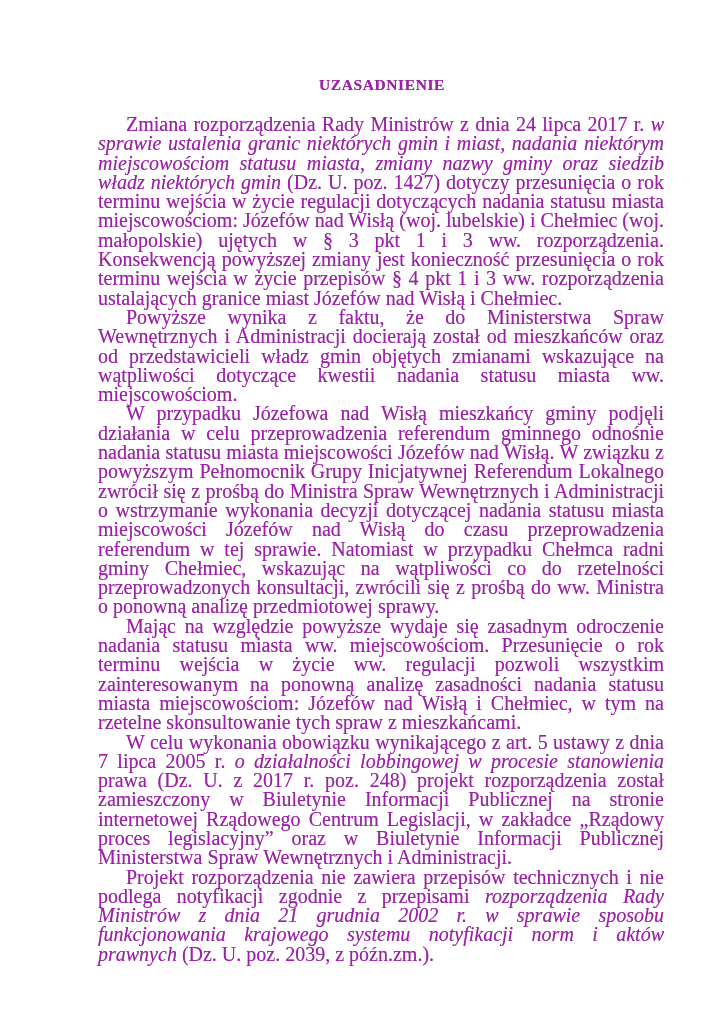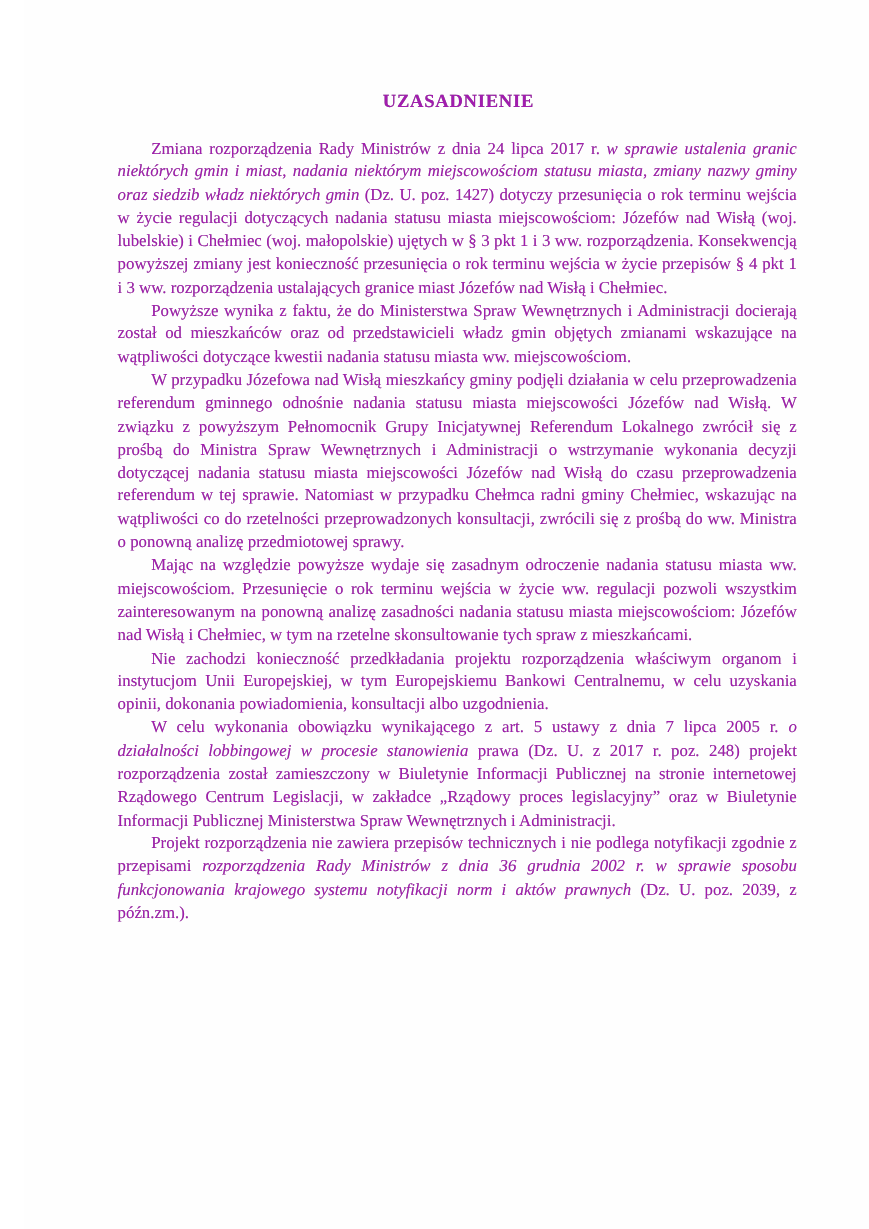--- a/index.html
+++ b/index.html
@@ -20,34 +20,33 @@
     padding-top: 76px;
     text-align: center;
     font-weight: bold;
     font-size: 15.5px;
     letter-spacing: 0.6px;
     text-shadow: 0 0 0.5px rgba(46,46,46,0.55);
   }
   .doc-body {
     margin: 21px 80px 0 78px;
     text-align: justify;
-    font-size: 14px;
+    font-size: 20px;
     line-height: 19.3px;
     text-shadow: 0 0 0.5px rgba(46,46,46,0.45);
   }
   .para { margin: 0; text-indent: 28px; }
   .it { font-style: italic; }
 </style>
 </head>
 <body>
 
 <div class="page">
   <div class="doc-title">UZASADNIENIE</div>
   <div class="doc-body">
       <p class="para"><span>Zmiana rozporządzenia Rady Ministrów z dnia 24 lipca 2017 r. </span><span class="it">w sprawie ustalenia granic niektórych gmin i miast, nadania niektórym miejscowościom statusu miasta, zmiany nazwy gminy oraz siedzib władz niektórych gmin </span><span>(Dz. U. poz. 1427) dotyczy przesunięcia o rok terminu wejścia w życie regulacji dotyczących nadania statusu miasta miejscowościom: Józefów nad Wisłą (woj. lubelskie) i Chełmiec (woj. małopolskie) ujętych w § 3 pkt 1 i 3 ww. rozporządzenia. Konsekwencją powyższej zmiany jest konieczność przesunięcia o rok terminu wejścia w życie przepisów § 4 pkt 1 i 3 ww. rozporządzenia ustalających granice miast Józefów nad Wisłą i Chełmiec.</span></p>
       <p class="para"><span>Powyższe wynika z faktu, że do Ministerstwa Spraw Wewnętrznych i Administracji docierają został od mieszkańców oraz od przedstawicieli władz gmin objętych zmianami wskazujące na wątpliwości dotyczące kwestii nadania statusu miasta ww. miejscowościom.</span></p>
       <p class="para"><span>W przypadku Józefowa nad Wisłą mieszkańcy gminy podjęli działania w celu przeprowadzenia referendum gminnego odnośnie nadania statusu miasta miejscowości Józefów nad Wisłą. W związku z powyższym Pełnomocnik Grupy Inicjatywnej Referendum Lokalnego zwrócił się z prośbą do Ministra Spraw Wewnętrznych i Administracji o wstrzymanie wykonania decyzji dotyczącej nadania statusu miasta miejscowości Józefów nad Wisłą do czasu przeprowadzenia referendum w tej sprawie. Natomiast w przypadku Chełmca radni gminy Chełmiec, wskazując na wątpliwości co do rzetelności przeprowadzonych konsultacji, zwrócili się z prośbą do ww. Ministra o ponowną analizę przedmiotowej sprawy.</span></p>
       <p class="para"><span>Mając na względzie powyższe wydaje się zasadnym odroczenie nadania statusu miasta ww. miejscowościom. Przesunięcie o rok terminu wejścia w życie ww. regulacji pozwoli wszystkim zainteresowanym na ponowną analizę zasadności nadania statusu miasta miejscowościom: Józefów nad Wisłą i Chełmiec, w tym na rzetelne skonsultowanie tych spraw z mieszkańcami.</span></p>
-      <p class="para"><span>Nie zachodzi konieczność przedkładania projektu rozporządzenia właściwym organom i instytucjom Unii Europejskiej, w tym Europejskiemu Bankowi Centralnemu, w celu uzyskania opinii, dokonania powiadomienia, konsultacji albo uzgodnienia.</span></p>
       <p class="para"><span>W celu wykonania obowiązku wynikającego z art. 5 ustawy z dnia 7 lipca 2005 r. </span><span class="it">o działalności lobbingowej w procesie stanowienia </span><span>prawa (Dz. U. z 2017 r. poz. 248) projekt rozporządzenia został zamieszczony w Biuletynie Informacji Publicznej na stronie internetowej Rządowego Centrum Legislacji, w zakładce „Rządowy proces legislacyjny” oraz w Biuletynie Informacji Publicznej Ministerstwa Spraw Wewnętrznych i Administracji.</span></p>
-      <p class="para"><span>Projekt rozporządzenia nie zawiera przepisów technicznych i nie podlega notyfikacji zgodnie z przepisami </span><span class="it">rozporządzenia Rady Ministrów z dnia 36 grudnia 2002 r. w sprawie sposobu funkcjonowania krajowego systemu notyfikacji norm i aktów prawnych </span><span>(Dz. U. poz. 2039, z późn.zm.).</span></p>
+      <p class="para"><span>Projekt rozporządzenia nie zawiera przepisów technicznych i nie podlega notyfikacji zgodnie z przepisami </span><span class="it">rozporządzenia Rady Ministrów z dnia 21 grudnia 2002 r. w sprawie sposobu funkcjonowania krajowego systemu notyfikacji norm i aktów prawnych </span><span>(Dz. U. poz. 2039, z późn.zm.).</span></p>
     </div>
 </div>
 
 </body></html>

